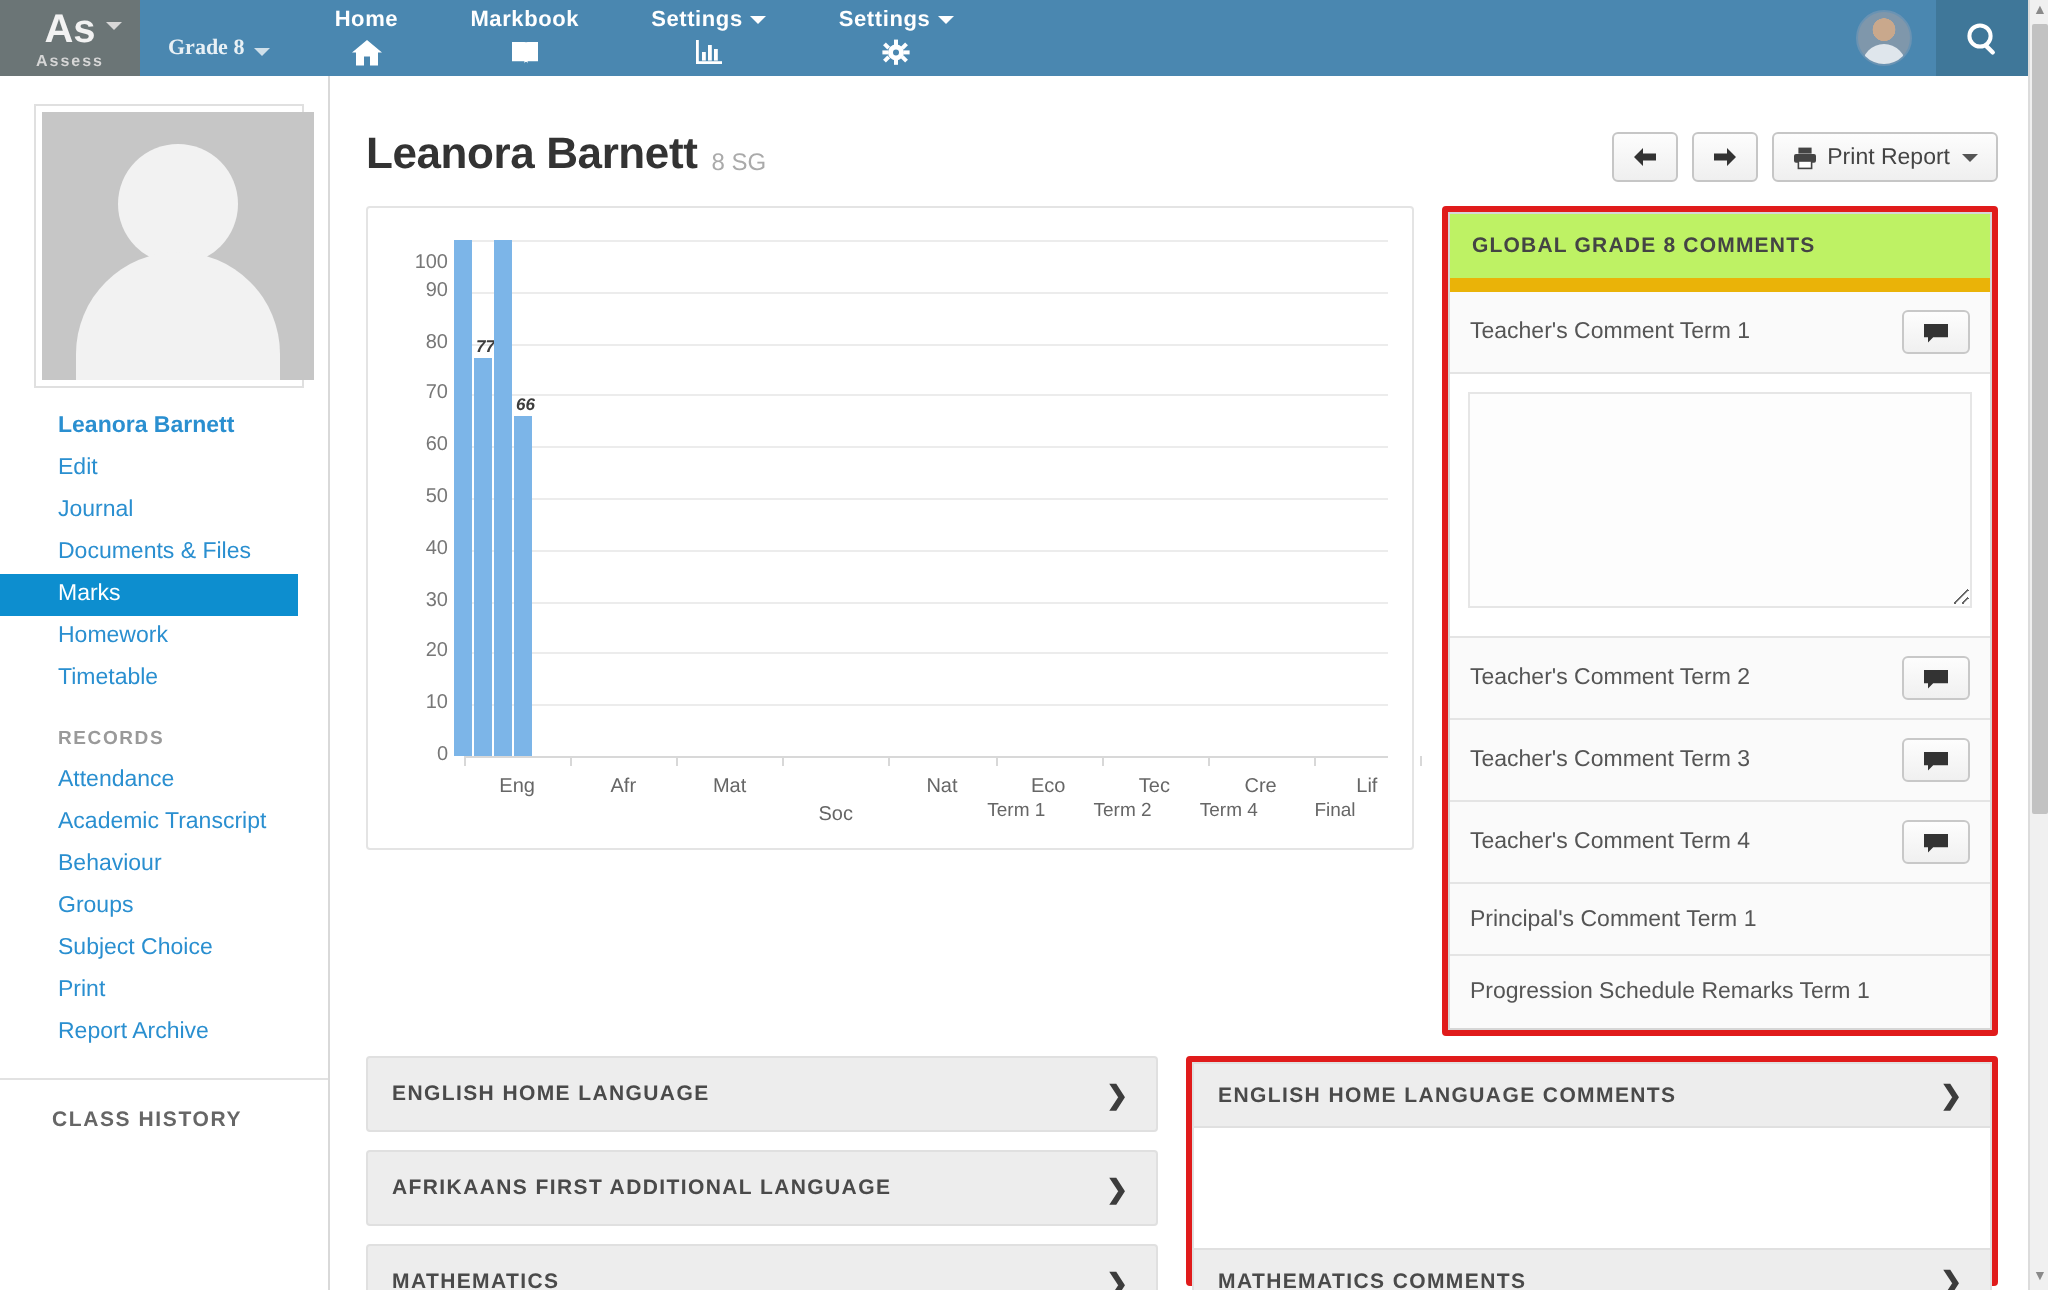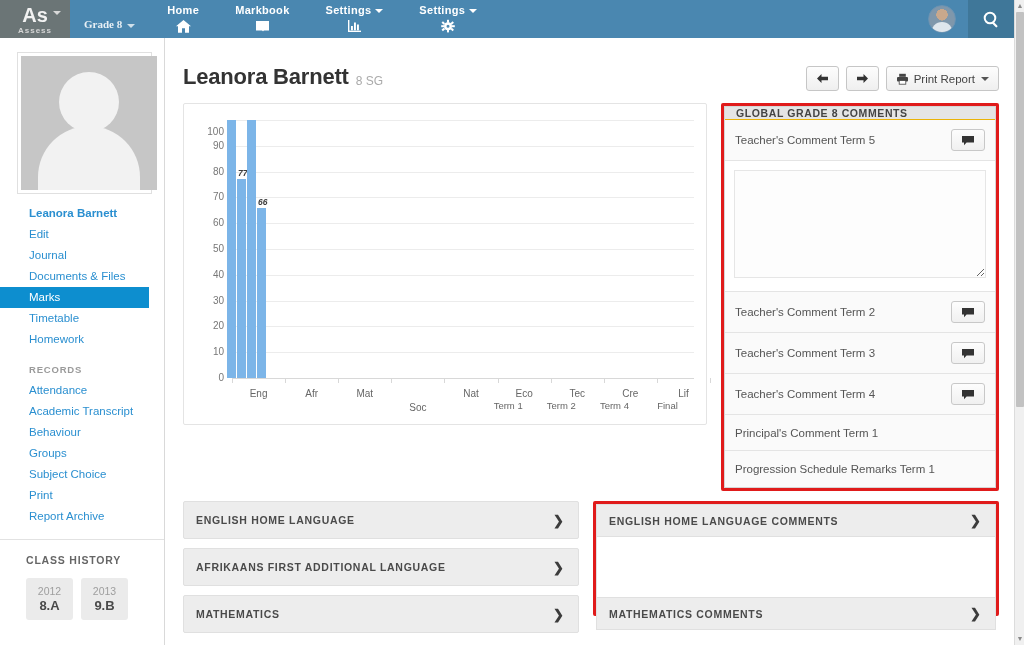--- a/index.html
+++ b/index.html
@@ -184,22 +184,22 @@
   .xcat { position: absolute; font-size: 10px; color: #666; text-align: center; white-space: nowrap; }
   .xtickmark { position: absolute; width: 1px; background: #d8d8d8; height: 5px; }
   .xterm { position: absolute; font-size: 9.5px; color: #666; text-align: center; white-space: nowrap; }
 
   
   .redbox { border: 3px solid #e01b1b; border-radius: 2px; }
   .cmt-panel {
     width: 272px; background: #fff; border: 1px solid #d6d6d6;
   }
   .cmt-title {
-    padding: 0 11px; font-size: 10.5px; font-weight: bold; color: #444;
-    letter-spacing: .6px; border-bottom: 1px solid #eab308; background:#e5e5e5;
+    padding: 10px 11px; font-size: 10.5px; font-weight: bold; color: #444;
+    letter-spacing: .6px; border-bottom: 7px solid #eab308; background:#bef264;
   }
   .cmt-row {
     display: flex; align-items: center; justify-content: space-between;
     padding: 9px 10px; border-bottom: 1px solid #e4e4e4; background: #fafafa;
     min-height: 36px; cursor: pointer;
   }
   .cmt-row .lbl { font-size: 11.5px; color: #555; }
   .bubble-btn {
     width: 34px; height: 22px; background: linear-gradient(#fdfdfd,#f0f0f0);
     border: 1px solid #c8c8c8; border-radius: 3px;
@@ -325,46 +325,35 @@
       <div class="body"></div>
     </div>
   </div>
 
   <div class="side-list">
     <div class="side-item bold">Leanora Barnett</div>
     <div class="side-item">Edit</div>
     <div class="side-item">Journal</div>
     <div class="side-item">Documents &amp; Files</div>
     <div class="side-item active">Marks</div>
+    <div class="side-item">Homework</div>
     <div class="side-item">Timetable</div>
-    <div class="side-item">Homework</div>
 
     <div class="side-sec">RECORDS</div>
 
     <div class="side-item">Attendance</div>
     <div class="side-item">Academic Transcript</div>
     <div class="side-item">Behaviour</div>
     <div class="side-item">Groups</div>
     <div class="side-item">Subject Choice</div>
     <div class="side-item">Print</div>
     <div class="side-item">Report Archive</div>
   </div>
 
   <div class="hist-head">CLASS HISTORY</div>
-  <div class="hist-grid">
-    <div class="hist-cell">
-      <span class="hist-year">2012</span>
-      <span class="hist-cls">8.A</span>
-    </div>
-    <div class="hist-cell">
-      <span class="hist-year">2013</span>
-      <span class="hist-cls">9.B</span>
-    </div>
-
-  </div>
 </div>
 
 <div id="main">
 
   <div class="page-head">
     <div class="stu-name">Leanora Barnett</div>
     <div class="stu-class">8 SG</div>
     <div class="head-actions">
       <div class="btn square">
         <svg width="13" height="11" viewBox="0 0 13 11">
@@ -446,21 +435,21 @@
           <div class="xterm" style="left: 403.844px; width: 53.1111px; top: 296px;">Term 4</div>
           <div class="xterm" style="left: 456.956px; width: 53.1111px; top: 296px;">Final</div>
         </div>
     </div>
 
     <div class="redbox">
       <div class="cmt-panel">
         <div class="cmt-title">GLOBAL GRADE 8 COMMENTS</div>
 
         <div class="cmt-row">
-          <span class="lbl">Teacher's Comment Term 5</span>
+          <span class="lbl">Teacher's Comment Term 1</span>
           <span class="bubble-btn">
             <svg width="14" height="11" viewBox="0 0 14 11">
                 <path d="M1 1h12v6.6H5.6L3 10.2V7.6H1z" fill="#333"></path>
               </svg>
           </span>
         </div>
         <div class="cmt-area-wrap">
           <textarea class="cmt-area" placeholder="" style=""></textarea>
         </div>
 

